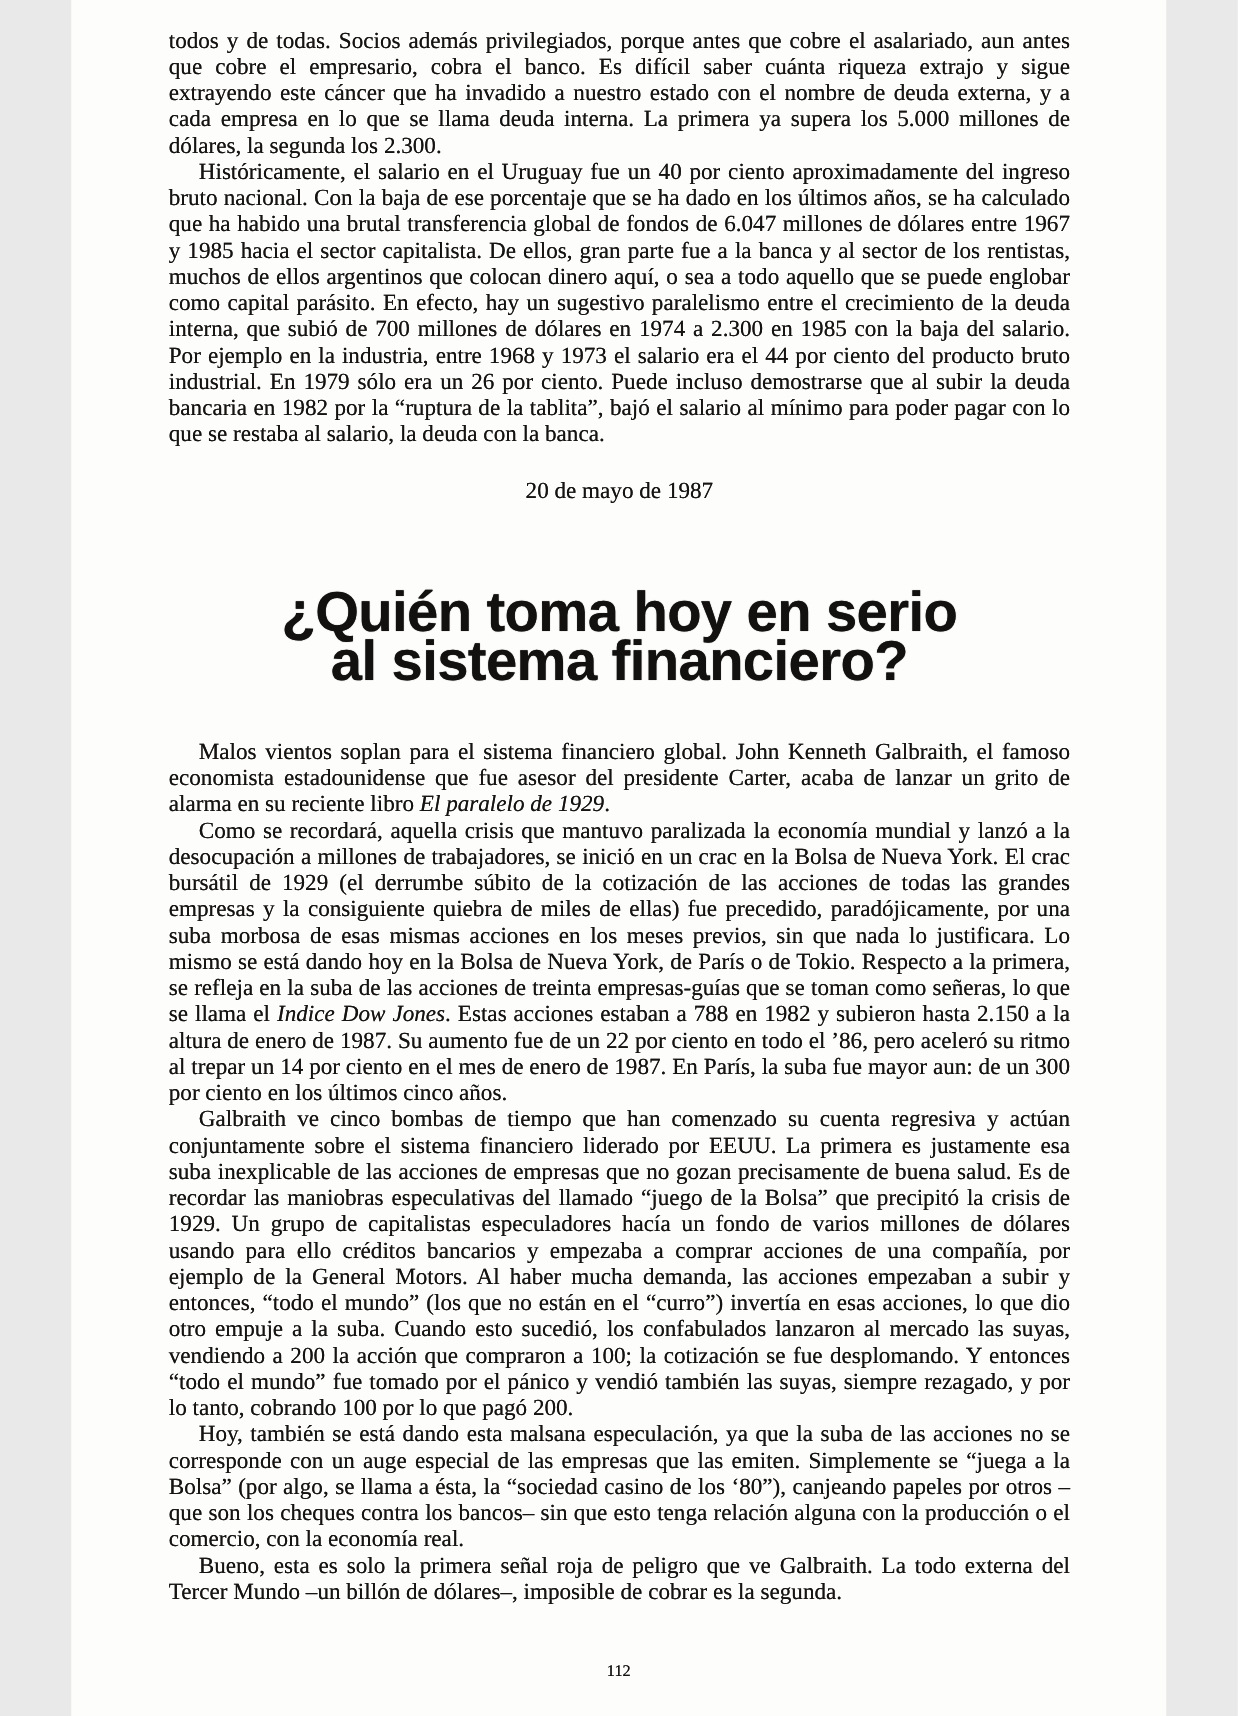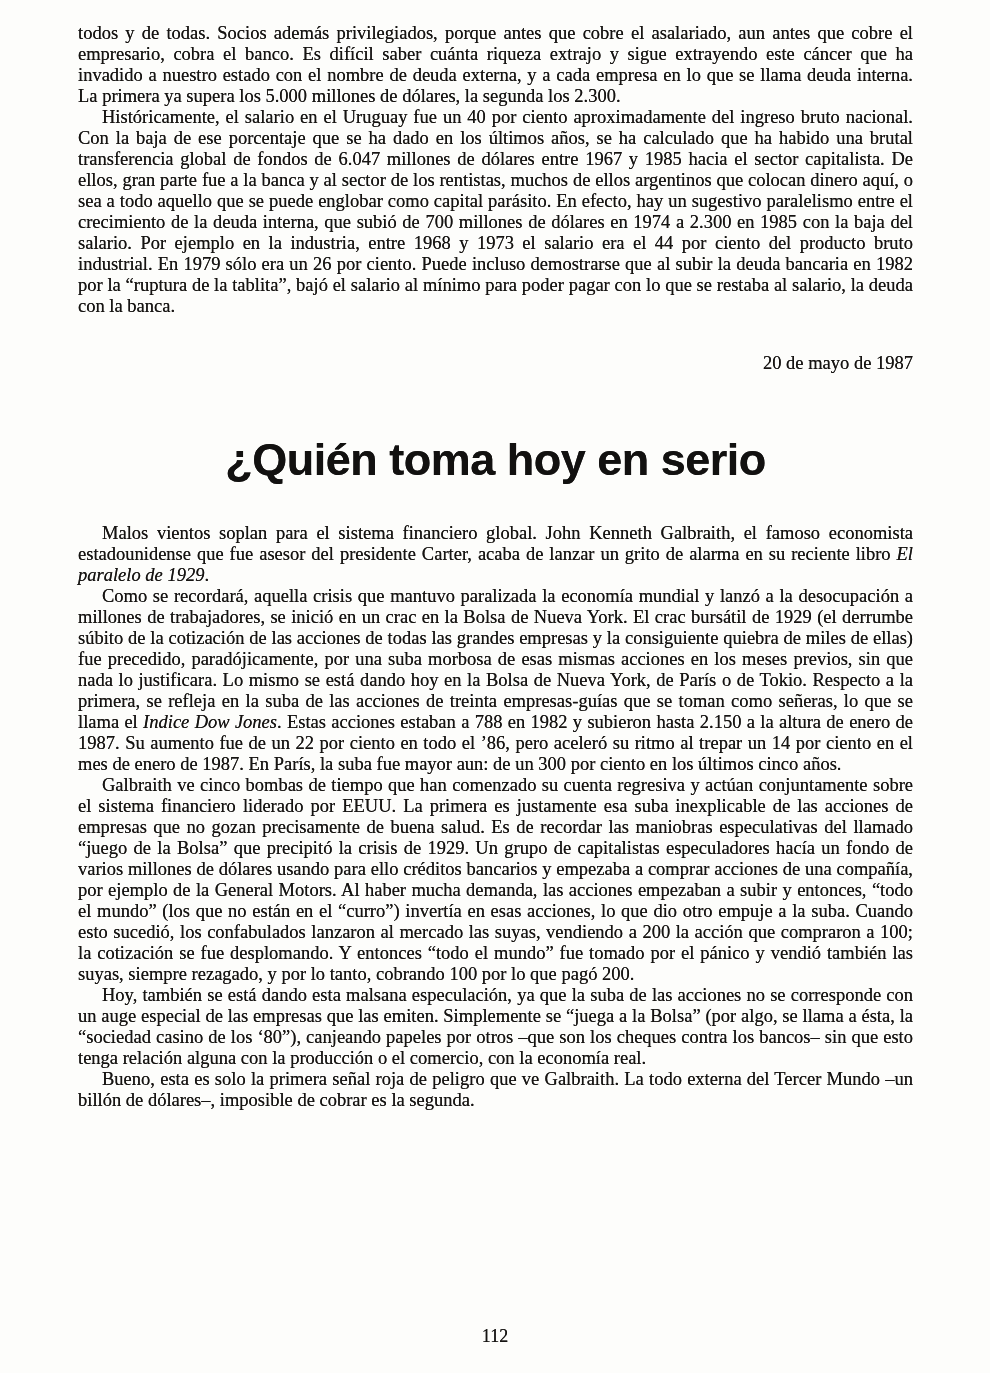--- a/index.html
+++ b/index.html
@@ -2,21 +2,21 @@
 <html lang="es"><head>
 <meta charset="utf-8">
 <style>
   html, body {
     margin: 0;
     padding: 0;
     background: #e9e9e9;
   }
   .page {
     position: relative;
-    width: 990px;
+    width: 876px;
     height: 1373px;
     margin: 0 auto;
     background: #fdfdfb;
     color: #161412;
     font-family: "Liberation Serif", "DejaVu Serif", serif;
     font-size: 18.5px;
     line-height: 21px;
     box-sizing: border-box;
     padding: 23px 77px 0 78px;
     overflow: hidden;
@@ -27,57 +27,58 @@
     text-align: justify;
     text-indent: 24px;
   }
   .article p.para.no-indent {
     text-indent: 0;
   }
   .article p.para i {
     font-style: italic;
   }
   .date-line {
-    margin: 36px 0 0 0;
-    text-align: right;
+    margin: 24px 0 0 0;
+    text-align: center;
   }
   .article-heading {
     margin: 66px 0 44px 0;
     text-align: center;
     font-family: "Liberation Sans", "DejaVu Sans", sans-serif;
     font-weight: 700;
     font-size: 45px;
     line-height: 39px;
     letter-spacing: -0.5px;
     color: #121110;
     text-shadow: 0 0 0.6px rgba(18,17,16,0.9);
   }
   .page-number {
     position: absolute;
     left: 0;
     right: 0;
     bottom: 26px;
     text-align: center;
-    font-size: 18px;
+    font-size: 13px;
   }
 </style>
 </head>
 <body>
 
 <div class="page">
 
   <section class="article">
       <p class="para no-indent"><span>todos y de todas. Socios además privilegiados, porque antes que cobre el asalariado, aun antes que cobre el empresario, cobra el banco. Es difícil saber cuánta riqueza extrajo y sigue extrayendo este cáncer que ha invadido a nuestro estado con el nombre de deuda externa, y a cada empresa en lo que se llama deuda interna. La primera ya supera los 5.000 millones de dólares, la segunda los 2.300.</span></p>
       <p class="para"><span>Históricamente, el salario en el Uruguay fue un 40 por ciento aproximadamente del ingreso bruto nacional. Con la baja de ese porcentaje que se ha dado en los últimos años, se ha calculado que ha habido una brutal transferencia global de fondos de 6.047 millones de dólares entre 1967 y 1985 hacia el sector capitalista. De ellos, gran parte fue a la banca y al sector de los rentistas, muchos de ellos argentinos que colocan dinero aquí, o sea a todo aquello que se puede englobar como capital parásito. En efecto, hay un sugestivo paralelismo entre el crecimiento de la deuda interna, que subió de 700 millones de dólares en 1974 a 2.300 en 1985 con la baja del salario. Por ejemplo en la industria, entre 1968 y 1973 el salario era el 44 por ciento del producto bruto industrial. En 1979 sólo era un 26 por ciento. Puede incluso demostrarse que al subir la deuda bancaria en 1982 por la “ruptura de la tablita”, bajó el salario al mínimo para poder pagar con lo que se restaba al salario, la deuda con la banca.</span></p>
     </section>
 
   <p class="date-line">20 de mayo de 1987</p>
 
   <h1 class="article-heading">
     <span>¿Quién toma hoy en serio</span><br>
+    <span>al sistema financiero?</span>
   </h1>
 
   <section class="article">
       <p class="para"><span>Malos vientos soplan para el sistema financiero global. John Kenneth Galbraith, el famoso economista estadounidense que fue asesor del presidente Carter, acaba de lanzar un grito de alarma en su reciente libro </span><i>El paralelo de 1929</i><span>.</span></p>
       <p class="para"><span>Como se recordará, aquella crisis que mantuvo paralizada la economía mundial y lanzó a la desocupación a millones de trabajadores, se inició en un crac en la Bolsa de Nueva York. El crac bursátil de 1929 (el derrumbe súbito de la cotización de las acciones de todas las grandes empresas y la consiguiente quiebra de miles de ellas) fue precedido, paradójicamente, por una suba morbosa de esas mismas acciones en los meses previos, sin que nada lo justificara. Lo mismo se está dando hoy en la Bolsa de Nueva York, de París o de Tokio. Respecto a la primera, se refleja en la suba de las acciones de treinta empresas-guías que se toman como señeras, lo que se llama el </span><i>Indice Dow Jones</i><span>. Estas acciones estaban a 788 en 1982 y subieron hasta 2.150 a la altura de enero de 1987. Su aumento fue de un 22 por ciento en todo el ’86, pero aceleró su ritmo al trepar un 14 por ciento en el mes de enero de 1987. En París, la suba fue mayor aun: de un 300 por ciento en los últimos cinco años.</span></p>
       <p class="para"><span>Galbraith ve cinco bombas de tiempo que han comenzado su cuenta regresiva y actúan conjuntamente sobre el sistema financiero liderado por EEUU. La primera es justamente esa suba inexplicable de las acciones de empresas que no gozan precisamente de buena salud. Es de recordar las maniobras especulativas del llamado “juego de la Bolsa” que precipitó la crisis de 1929. Un grupo de capitalistas especuladores hacía un fondo de varios millones de dólares usando para ello créditos bancarios y empezaba a comprar acciones de una compañía, por ejemplo de la General Motors. Al haber mucha demanda, las acciones empezaban a subir y entonces, “todo el mundo” (los que no están en el “curro”) invertía en esas acciones, lo que dio otro empuje a la suba. Cuando esto sucedió, los confabulados lanzaron al mercado las suyas, vendiendo a 200 la acción que compraron a 100; la cotización se fue desplomando. Y entonces “todo el mundo” fue tomado por el pánico y vendió también las suyas, siempre rezagado, y por lo tanto, cobrando 100 por lo que pagó 200.</span></p>
       <p class="para"><span>Hoy, también se está dando esta malsana especulación, ya que la suba de las acciones no se corresponde con un auge especial de las empresas que las emiten. Simplemente se “juega a la Bolsa” (por algo, se llama a ésta, la “sociedad casino de los ‘80”), canjeando papeles por otros –que son los cheques contra los bancos– sin que esto tenga relación alguna con la producción o el comercio, con la economía real.</span></p>
       <p class="para"><span>Bueno, esta es solo la primera señal roja de peligro que ve Galbraith. La todo externa del Tercer Mundo –un billón de dólares–, imposible de cobrar es la segunda.</span></p>
     </section>
 

